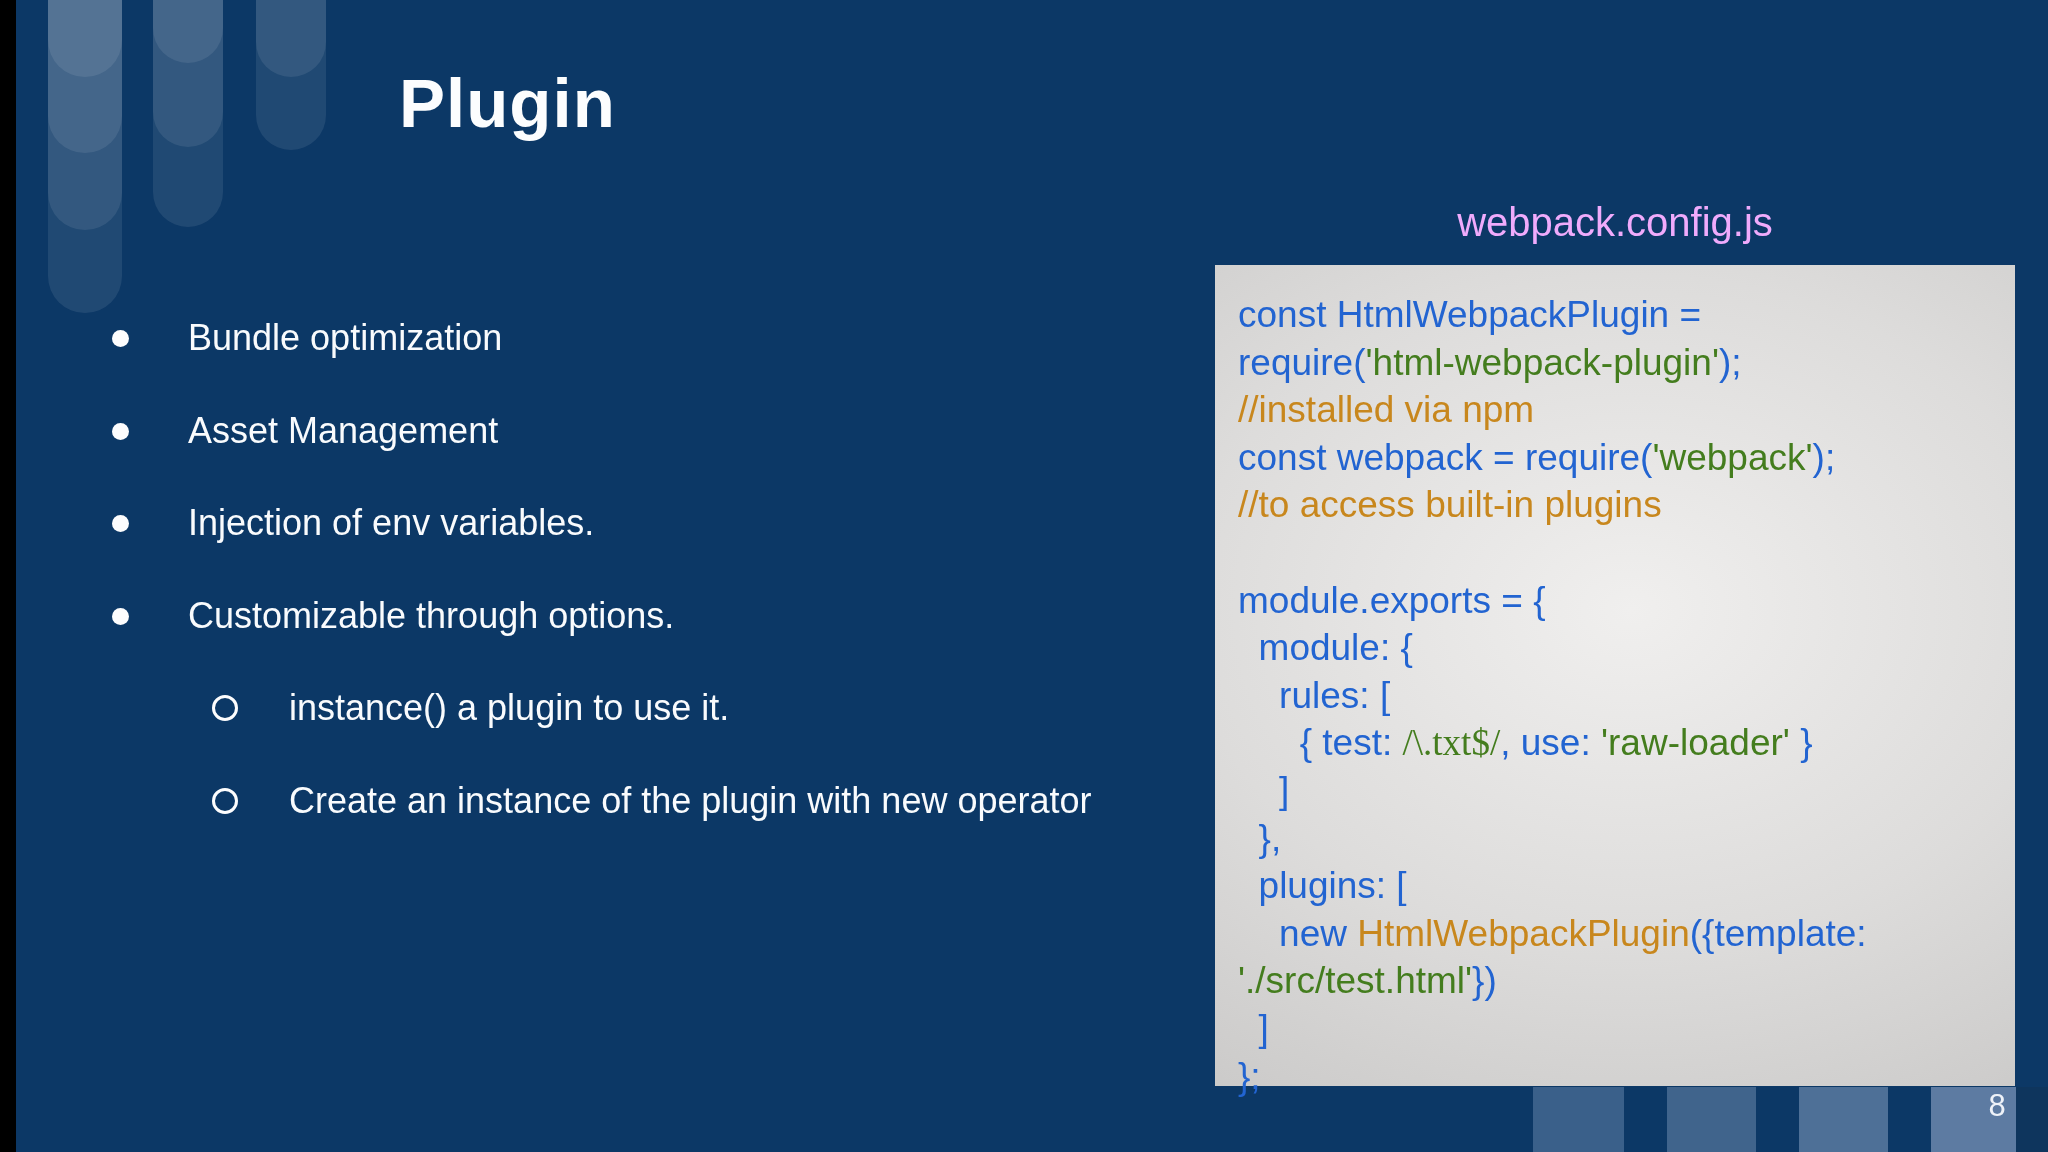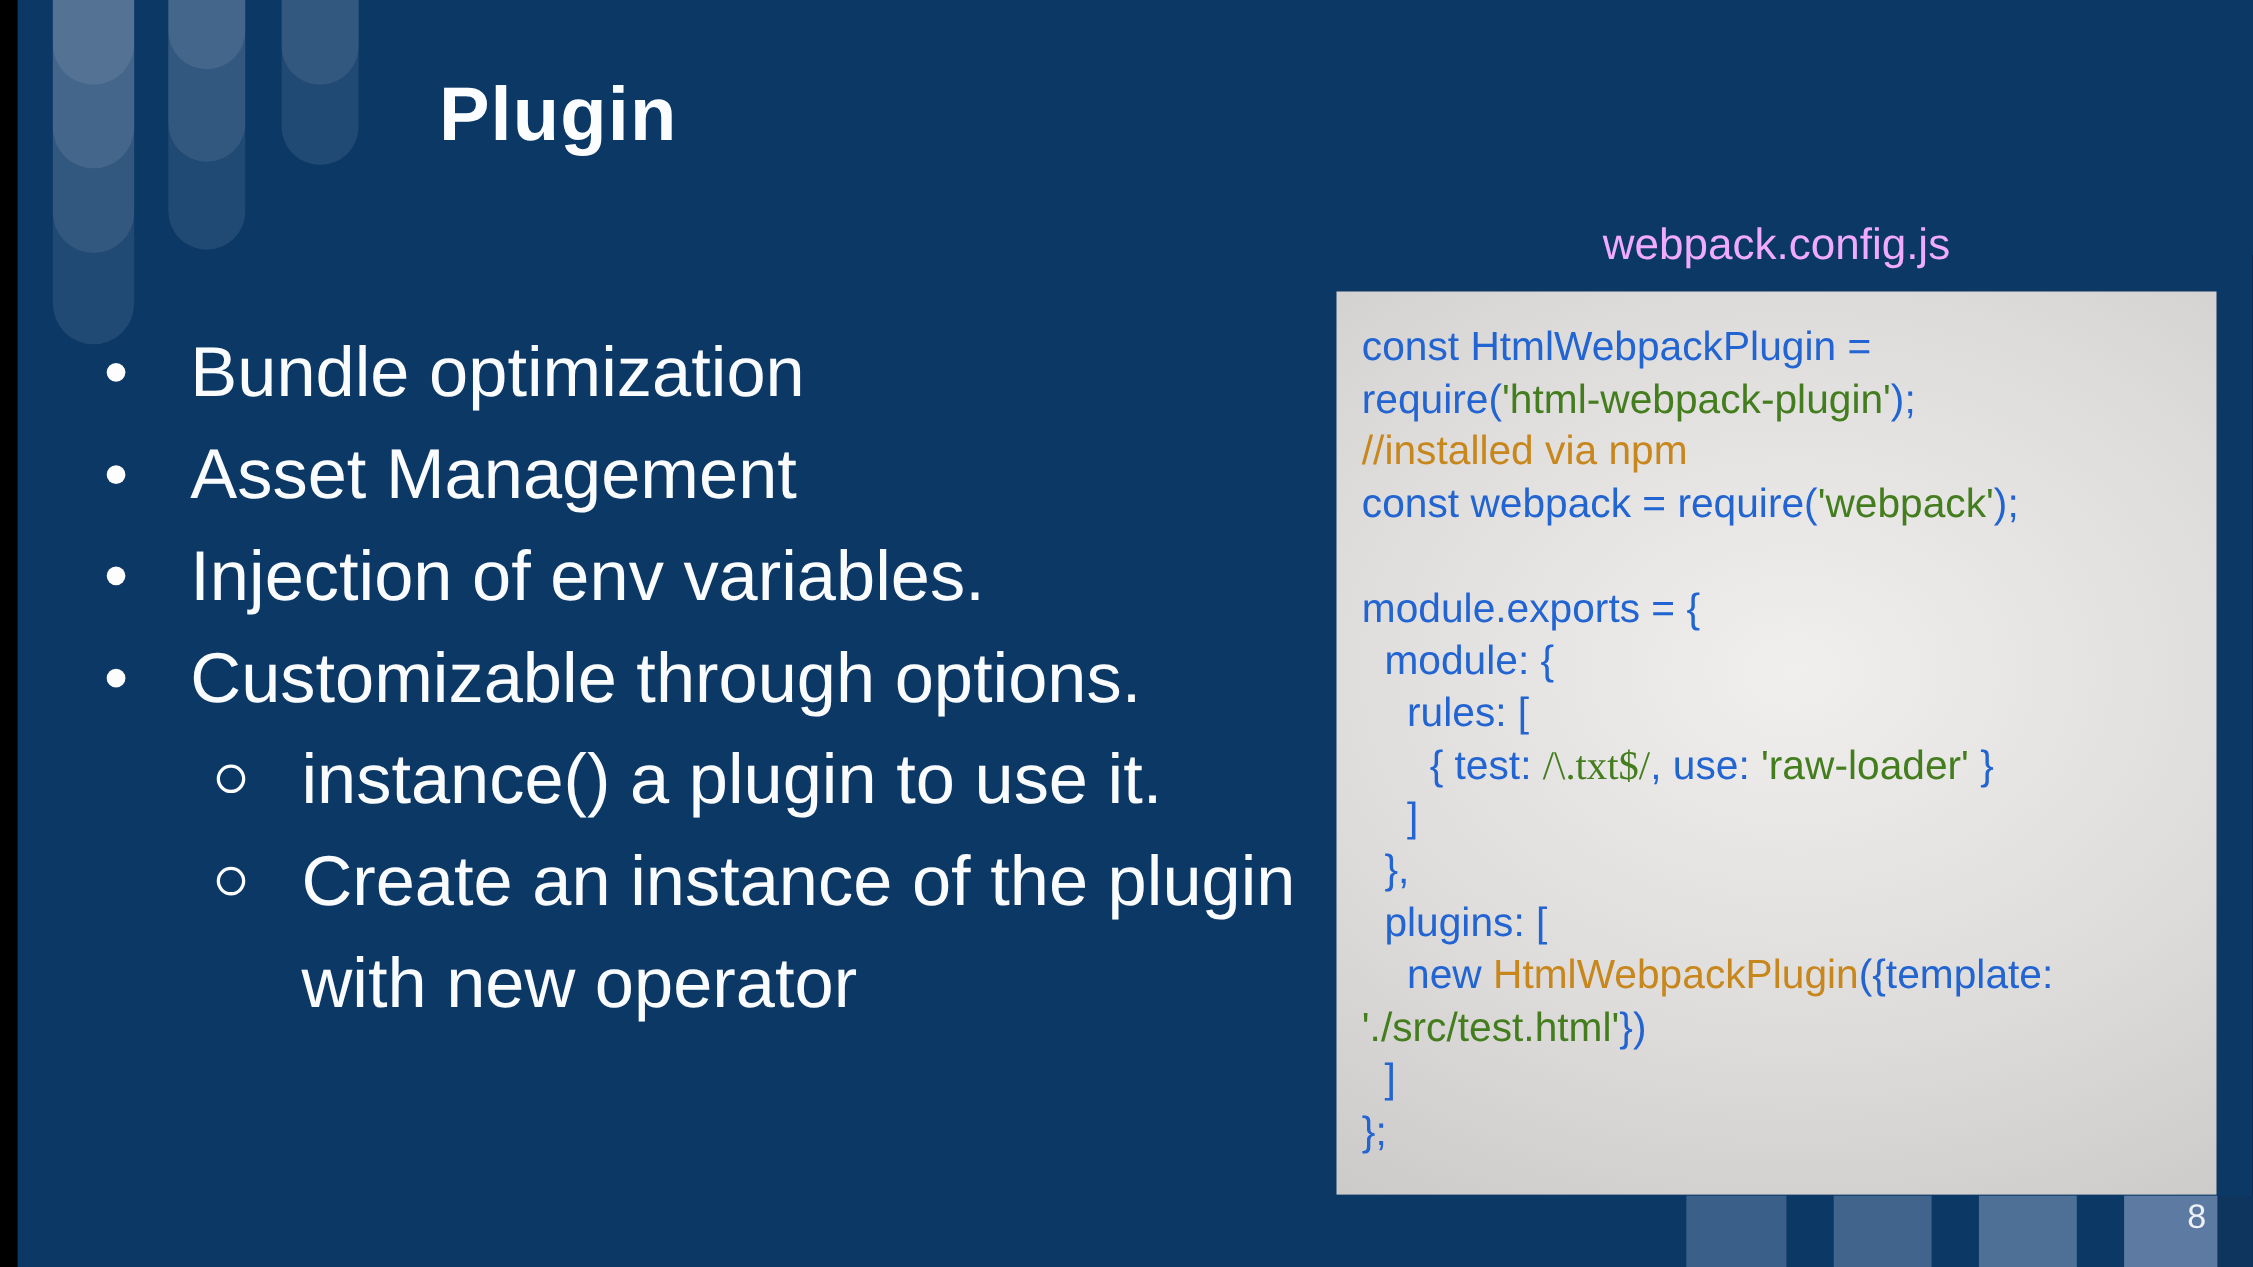--- a/index.html
+++ b/index.html
@@ -17,22 +17,22 @@
     background:rgba(255,255,255,0.085);
   }
   
   .title{
     position:absolute;left:383px;top:68px;
     font-size:69px;font-weight:bold;color:#fcfdfe;
     letter-spacing:1px;line-height:72px;
   }
   
   .bullets{
-    position:absolute;left:81px;top:292px;width:1120px;
-    color:#f9fbfd;font-size:64px;
+    position:absolute;left:96px;top:292px;width:1120px;
+    color:#f9fbfd;font-size:36px;
   }
   .b-row{position:relative;line-height:92.5px;min-height:92.5px;}
   .b-row.l1{padding-left:76px;}
   .b-row.l2{padding-left:177px;}
   .marker-disc{
     position:absolute;left:0;top:38px;width:17px;height:17px;
     border-radius:50%;background:#fdfdfe;
   }
   .marker-circle{
     position:absolute;left:100px;top:33px;width:20px;height:20px;
@@ -90,20 +90,21 @@
     </div>
 
   <div class="code-filename">webpack.config.js</div>
 
   <div class="code-panel">
     <div class="code-text">
         <div class="code-line"><span style="color: rgb(34, 100, 209);">const HtmlWebpackPlugin =</span></div>
         <div class="code-line"><span style="color: rgb(34, 100, 209);">require(</span><span style="color: rgb(68, 125, 30);">'html-webpack-plugin'</span><span style="color: rgb(34, 100, 209);">);</span></div>
         <div class="code-line"><span style="color: rgb(200, 135, 29);">//installed via npm</span></div>
         <div class="code-line"><span style="color: rgb(34, 100, 209);">const webpack = require(</span><span style="color: rgb(68, 125, 30);">'webpack'</span><span style="color: rgb(34, 100, 209);">);</span></div>
+        <div class="code-line"><span style="color: rgb(200, 135, 29);">//to access built-in plugins</span></div>
         <div class="code-line"></div>
         <div class="code-line"><span style="color: rgb(34, 100, 209);">module.exports = {</span></div>
         <div class="code-line"><span style="color: rgb(34, 100, 209);">  module: {</span></div>
         <div class="code-line"><span style="color: rgb(34, 100, 209);">    rules: [</span></div>
         <div class="code-line"><span style="color: rgb(34, 100, 209);">      { test: </span><span style="color: rgb(68, 125, 30); font-family: Liberation Serif, serif;">/\.txt$/</span><span style="color: rgb(34, 100, 209);">, use: </span><span style="color: rgb(68, 125, 30);">'raw-loader'</span><span style="color: rgb(34, 100, 209);"> }</span></div>
         <div class="code-line"><span style="color: rgb(34, 100, 209);">    ]</span></div>
         <div class="code-line"><span style="color: rgb(34, 100, 209);">  },</span></div>
         <div class="code-line"><span style="color: rgb(34, 100, 209);">  plugins: [</span></div>
         <div class="code-line"><span style="color: rgb(34, 100, 209);">    new </span><span style="color: rgb(200, 135, 29);">HtmlWebpackPlugin</span><span style="color: rgb(34, 100, 209);">({template:</span></div>
         <div class="code-line"><span style="color: rgb(68, 125, 30);">'./src/test.html'</span><span style="color: rgb(34, 100, 209);">})</span></div>

